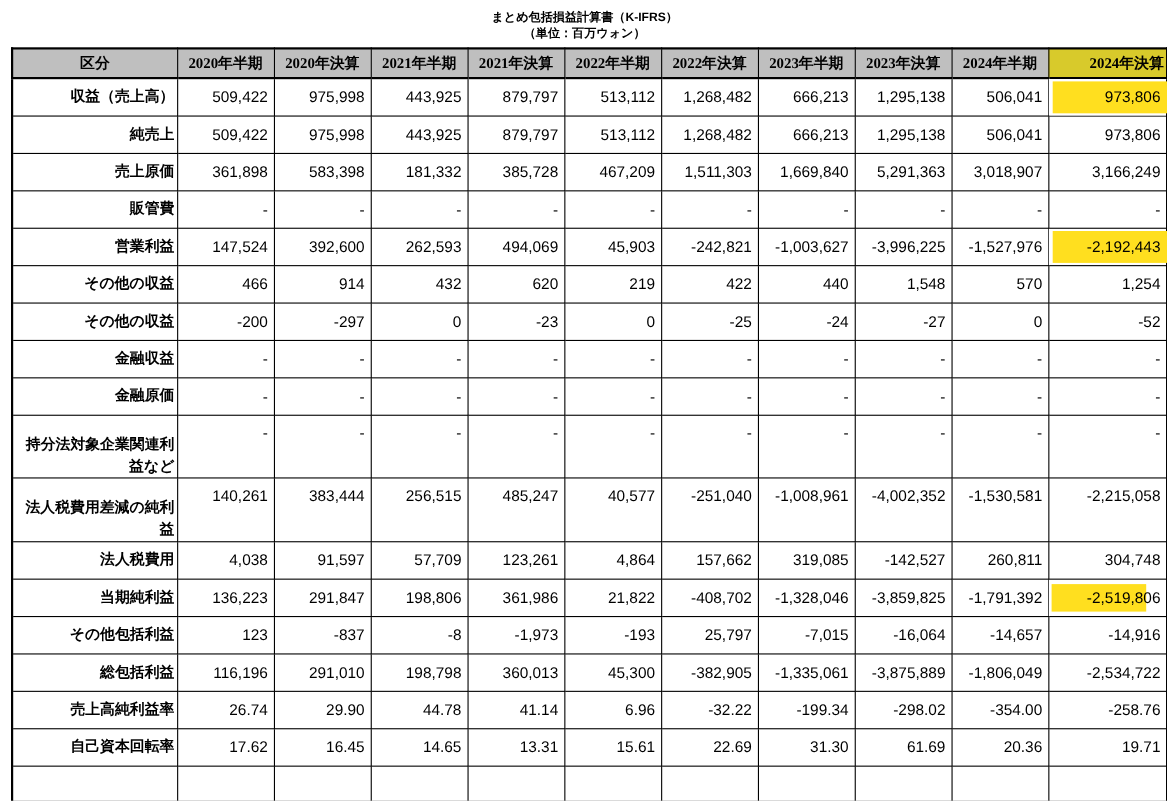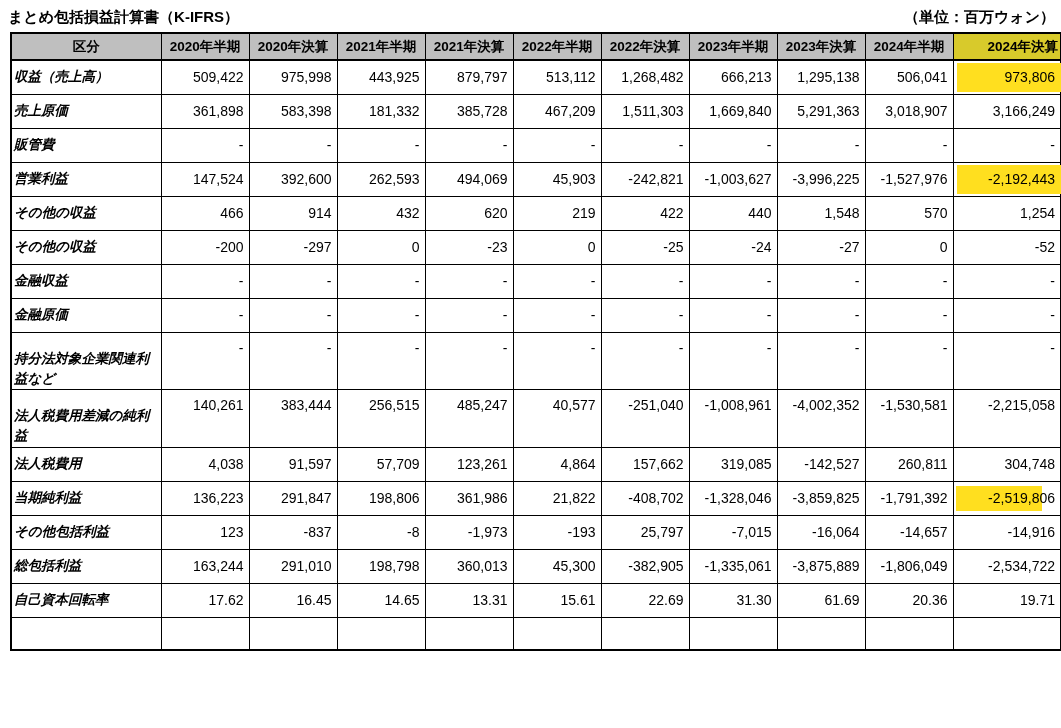--- a/index.html
+++ b/index.html
@@ -4,41 +4,42 @@
 <style>
   * { box-sizing: border-box; }
   html, body { margin: 0; padding: 0; }
   body {
     width: 1061px; height: 728px; overflow: hidden;
     background: #ffffff; color: #000;
     font-family: "Liberation Sans", "DejaVu Sans", sans-serif;
   }
   .title-bar {
     display: flex; justify-content: space-between; align-items: center;
-    padding: 8px 6px 5px 8px; font-weight: bold; font-size: 15px;
+    padding: 8px 6px 5px 8px; font-weight: bold; font-size: 11px; flex-direction: column;
   }
   table.fin {
     border-collapse: collapse; table-layout: fixed;
     margin-left: 10px; width: 1050px;
     border: 2px solid #000;
   }
   col.c-label { width: 150px; }
   col.c-data  { width: 88px; }
   col.c-last  { width: 108px; }
   thead th {
     background: #bfbfbf; border: 1px solid #000; border-bottom: 2px solid #000;
     font-size: 13.5px; font-weight: bold; height: 27px; padding: 0 2px;
     text-align: center;
+    font-family: Liberation Serif, serif;
   }
   thead th.hl { background: #d8ca2b; text-align: right; }
   tbody td {
     border: 1px solid #000; font-size: 14px; height: 34px;
     vertical-align: middle; padding: 0 5px; background: #fff;
   }
-  td.label { text-align: left; font-weight: bold; padding: 0 2px; font-size: 13.5px; line-height: 1.5; font-style: italic; }
+  td.label { text-align: right; font-weight: bold; padding: 0 2px; font-size: 13.5px; line-height: 1.5; }
   td.num { text-align: right; }
   tr.tall td { height: 56px; vertical-align: top; padding-top: 7px; }
   tr.tall td.label { vertical-align: middle; padding-top: 16px; margin-top: 20px; }
   tr.sliver td { height: 33px; }
   
   td.mk { position: relative; }
   td.mk .mk-bg {
     position: absolute; background: #ffdf1f; z-index: 0;
     top: 2px; bottom: 2px; left: 3px; right: 6px;
   }
@@ -91,20 +92,33 @@
         <td class="num">443,925</td>
         <td class="num">879,797</td>
         <td class="num">513,112</td>
         <td class="num">1,268,482</td>
         <td class="num">666,213</td>
         <td class="num">1,295,138</td>
         <td class="num">506,041</td>
         <td class="num mk bleed"><span class="mk-bg"></span><span class="mk-val">973,806</span></td>
       </tr>
       <tr>
+        <td class="label">純売上</td>
+        <td class="num">509,422</td>
+        <td class="num">975,998</td>
+        <td class="num">443,925</td>
+        <td class="num">879,797</td>
+        <td class="num">513,112</td>
+        <td class="num">1,268,482</td>
+        <td class="num">666,213</td>
+        <td class="num">1,295,138</td>
+        <td class="num">506,041</td>
+        <td class="num">973,806</td>
+      </tr>
+      <tr>
         <td class="label">売上原価</td>
         <td class="num">361,898</td>
         <td class="num">583,398</td>
         <td class="num">181,332</td>
         <td class="num">385,728</td>
         <td class="num">467,209</td>
         <td class="num">1,511,303</td>
         <td class="num">1,669,840</td>
         <td class="num">5,291,363</td>
         <td class="num">3,018,907</td>
@@ -248,30 +262,43 @@
         <td class="num">-1,973</td>
         <td class="num">-193</td>
         <td class="num">25,797</td>
         <td class="num">-7,015</td>
         <td class="num">-16,064</td>
         <td class="num">-14,657</td>
         <td class="num">-14,916</td>
       </tr>
       <tr>
         <td class="label">総包括利益</td>
-        <td class="num">163,244</td>
+        <td class="num">116,196</td>
         <td class="num">291,010</td>
         <td class="num">198,798</td>
         <td class="num">360,013</td>
         <td class="num">45,300</td>
         <td class="num">-382,905</td>
         <td class="num">-1,335,061</td>
         <td class="num">-3,875,889</td>
         <td class="num">-1,806,049</td>
         <td class="num">-2,534,722</td>
+      </tr>
+      <tr>
+        <td class="label">売上高純利益率</td>
+        <td class="num">26.74</td>
+        <td class="num">29.90</td>
+        <td class="num">44.78</td>
+        <td class="num">41.14</td>
+        <td class="num">6.96</td>
+        <td class="num">-32.22</td>
+        <td class="num">-199.34</td>
+        <td class="num">-298.02</td>
+        <td class="num">-354.00</td>
+        <td class="num">-258.76</td>
       </tr>
       <tr>
         <td class="label">自己資本回転率</td>
         <td class="num">17.62</td>
         <td class="num">16.45</td>
         <td class="num">14.65</td>
         <td class="num">13.31</td>
         <td class="num">15.61</td>
         <td class="num">22.69</td>
         <td class="num">31.30</td>

